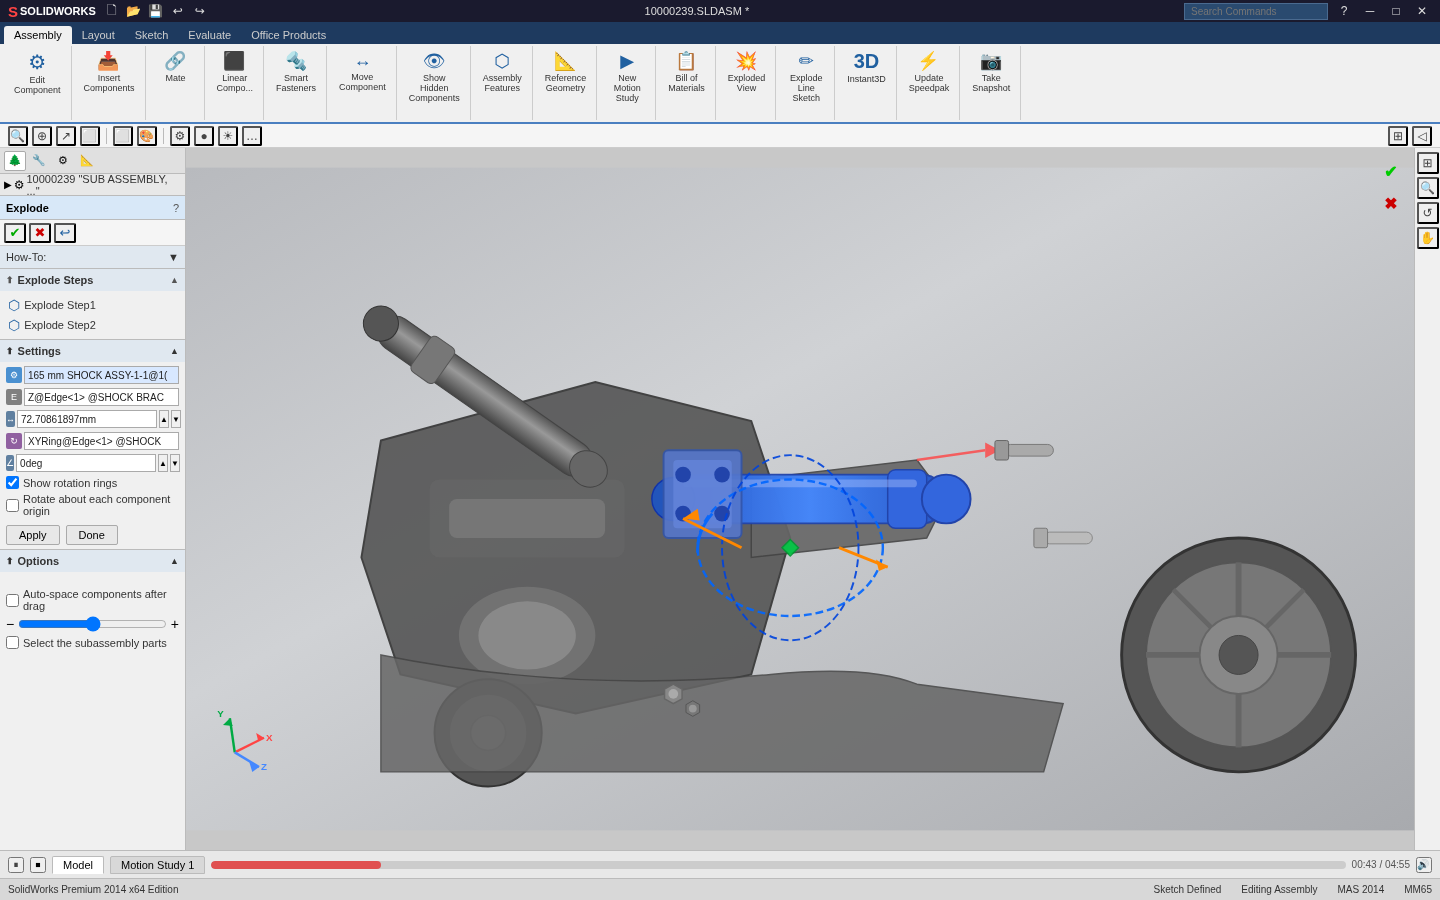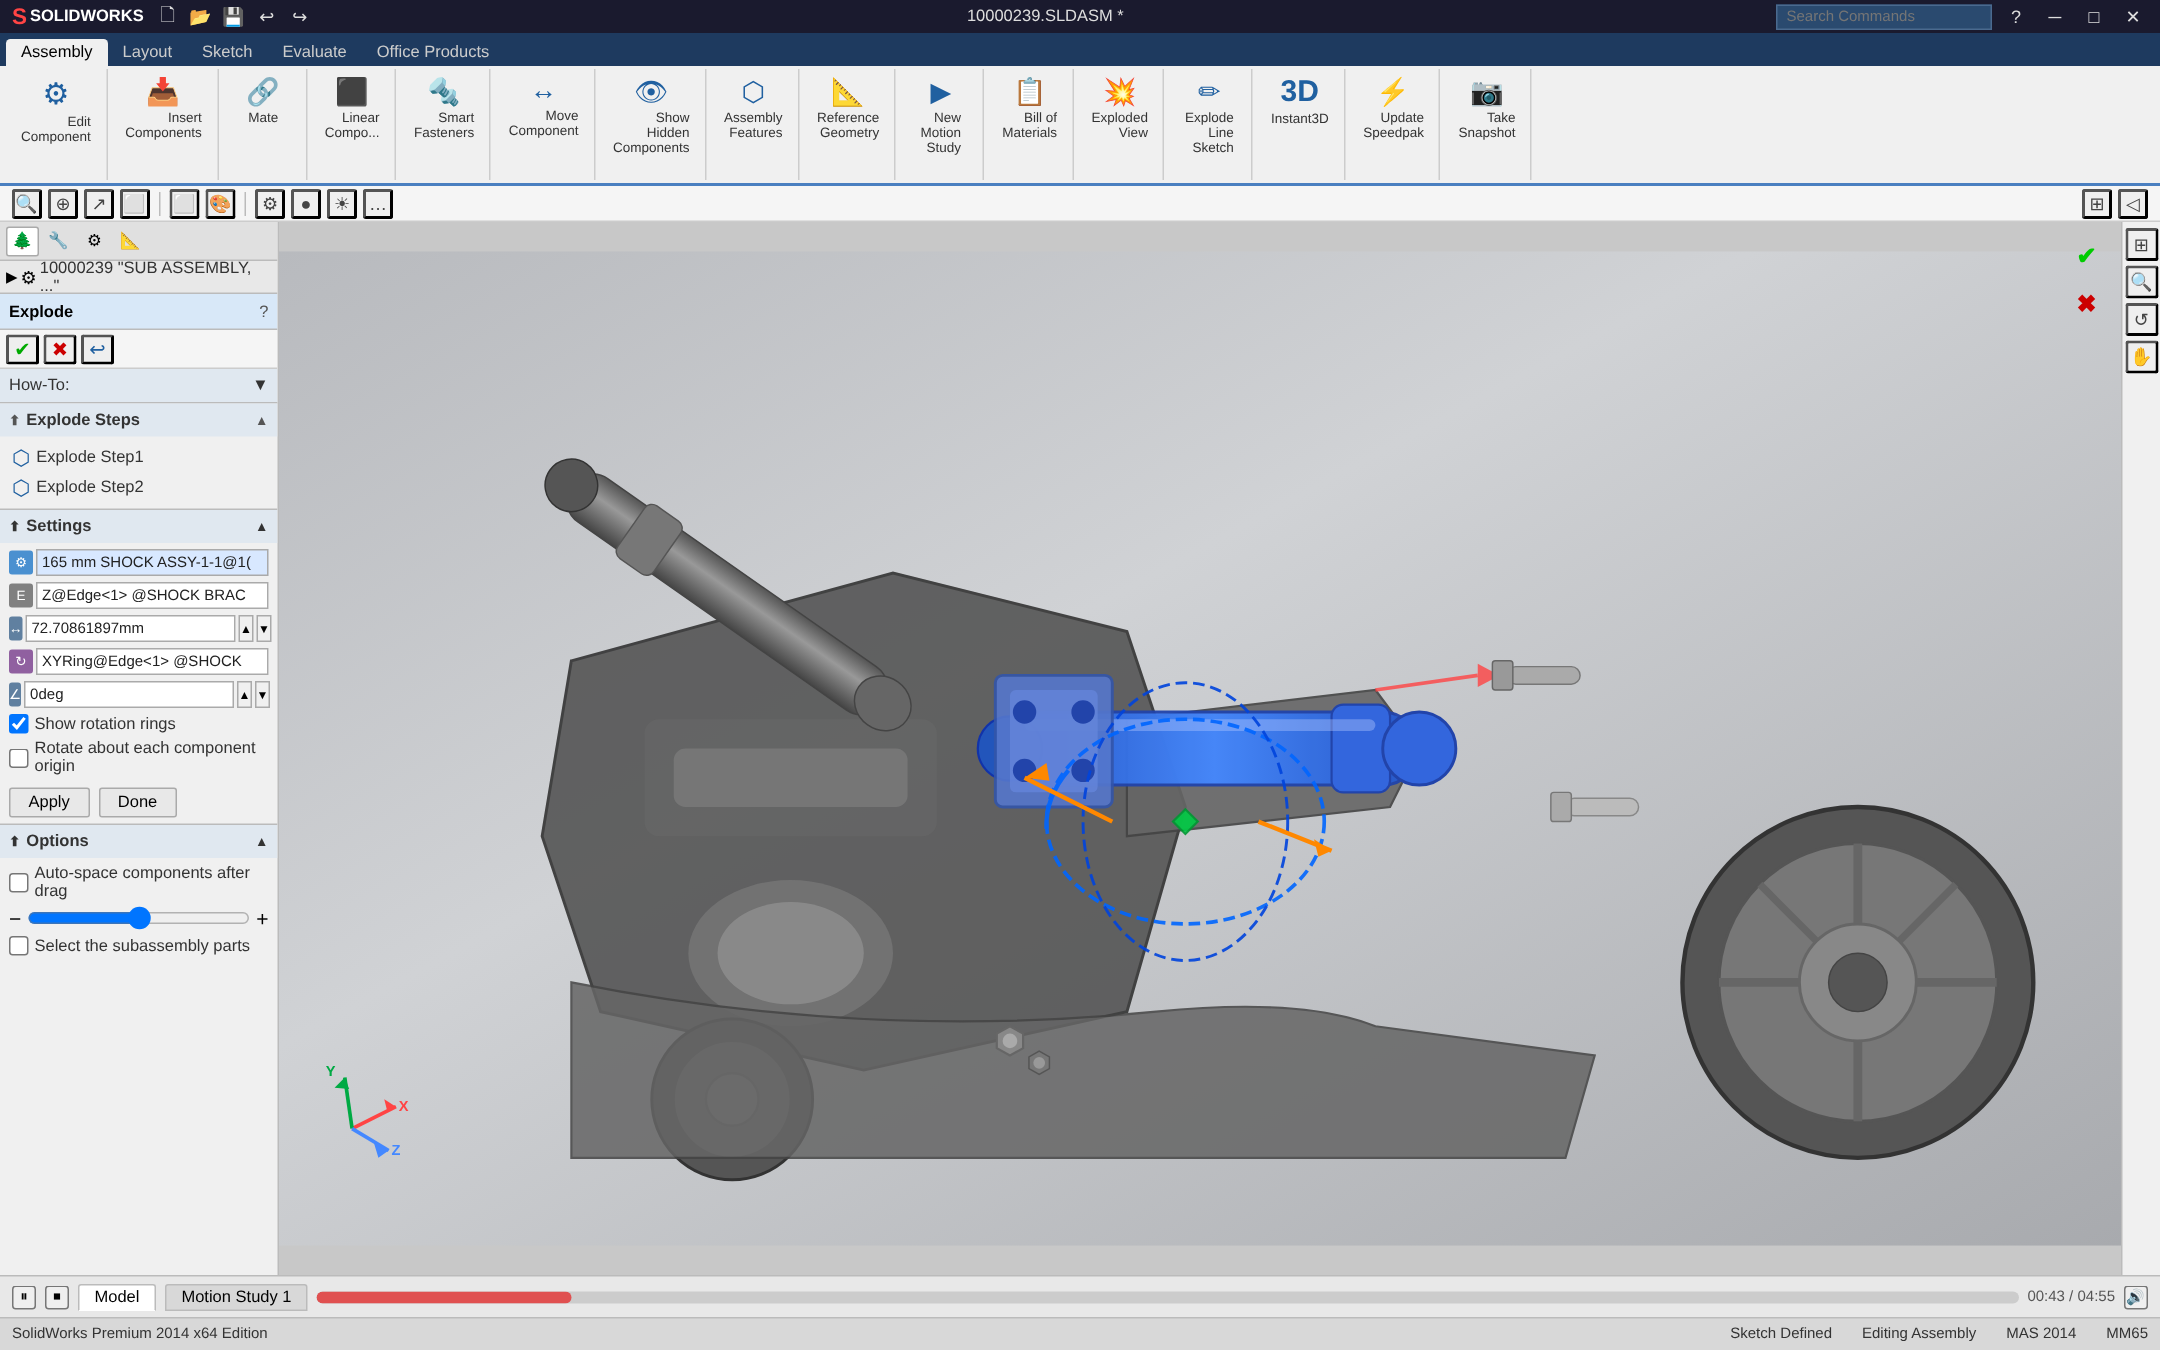--- a/index.html
+++ b/index.html
@@ -17,21 +17,21 @@
     #ribbon-tabs { display: flex; background: #1e3a5f; height: 22px; align-items: flex-end; padding-left: 4px; }
     .ribbon-tab { padding: 3px 10px; font-size: 11px; cursor: pointer; color: #ccc; border-top-left-radius: 3px; border-top-right-radius: 3px; }
     .ribbon-tab.active { background: #f0f0f0; color: #000; }
 
     
     #ribbon { height: 80px; background: #f0f0f0; border-bottom: 2px solid #4a7fc0; display: flex; align-items: stretch; padding: 2px 4px; gap: 2px; overflow: hidden; }
     .ribbon-group { display: flex; flex-direction: column; align-items: center; border-right: 1px solid #ccc; padding: 2px 6px; min-width: 50px; }
     .ribbon-group-label { font-size: 9px; color: #666; margin-top: auto; padding-top: 2px; white-space: nowrap; }
     .ribbon-btn { display: flex; flex-direction: column; align-items: center; cursor: pointer; padding: 2px 4px; border-radius: 3px; min-width: 44px; }
     .ribbon-btn .icon { font-size: 20px; color: #2060a0; }
-    .ribbon-btn .label { font-size: 9px; text-align: right; color: #333; margin-top: 1px; white-space: nowrap; }
+    .ribbon-btn .label { font-size: 9px; text-align: center; color: #333; margin-top: 1px; white-space: nowrap; }
 
     
     #view-toolbar { height: 24px; background: #f5f5f5; border-bottom: 1px solid #ccc; display: flex; align-items: center; padding: 0 8px; gap: 4px; }
     .vt-btn { width: 20px; height: 20px; display: flex; align-items: center; justify-content: center; cursor: pointer; border-radius: 2px; font-size: 12px; color: #444; }
     .vt-sep { width: 1px; height: 16px; background: #bbb; margin: 0 2px; }
 
     
     #main-area { display: flex; height: calc(900px - 22px - 26px - 22px - 80px - 24px - 28px - 22px); }
 
     
@@ -74,21 +74,21 @@
     .checkbox-row { display: flex; align-items: center; gap: 4px; }
     .checkbox-row input { margin: 0; }
     .checkbox-row label { font-size: 11px; color: #333; }
     .btn-row { display: flex; gap: 6px; margin-top: 4px; }
     .action-btn { padding: 3px 12px; font-size: 11px; cursor: pointer; background: #e8e8e8; border: 1px solid #aaa; border-radius: 2px; }
 
     
     #options-section { }
     #options-header { height: 22px; background: #e0e8f0; display: flex; align-items: center; justify-content: space-between; padding: 0 6px; }
     #options-header span { font-size: 11px; font-weight: bold; color: #333; }
-    #options-content { padding: 4px 6px; display: flex; flex-direction: column; gap: 4px; }
+    #options-content { padding: 16px 6px; display: flex; flex-direction: column; gap: 4px; }
     .options-slider-row { display: flex; align-items: center; gap: 4px; }
 
     
     #viewport { flex: 1; position: relative; overflow: hidden; background: #c8c8c8; }
 
     
     #tree-top { height: 22px; background: #e8e8e8; border-bottom: 1px solid #bbb; display: flex; align-items: center; padding: 0 4px; gap: 2px; }
 
     
     #right-sidebar { width: 26px; background: #f0f0f0; border-left: 1px solid #bbb; display: flex; flex-direction: column; align-items: center; padding: 4px 2px; gap: 3px; }

